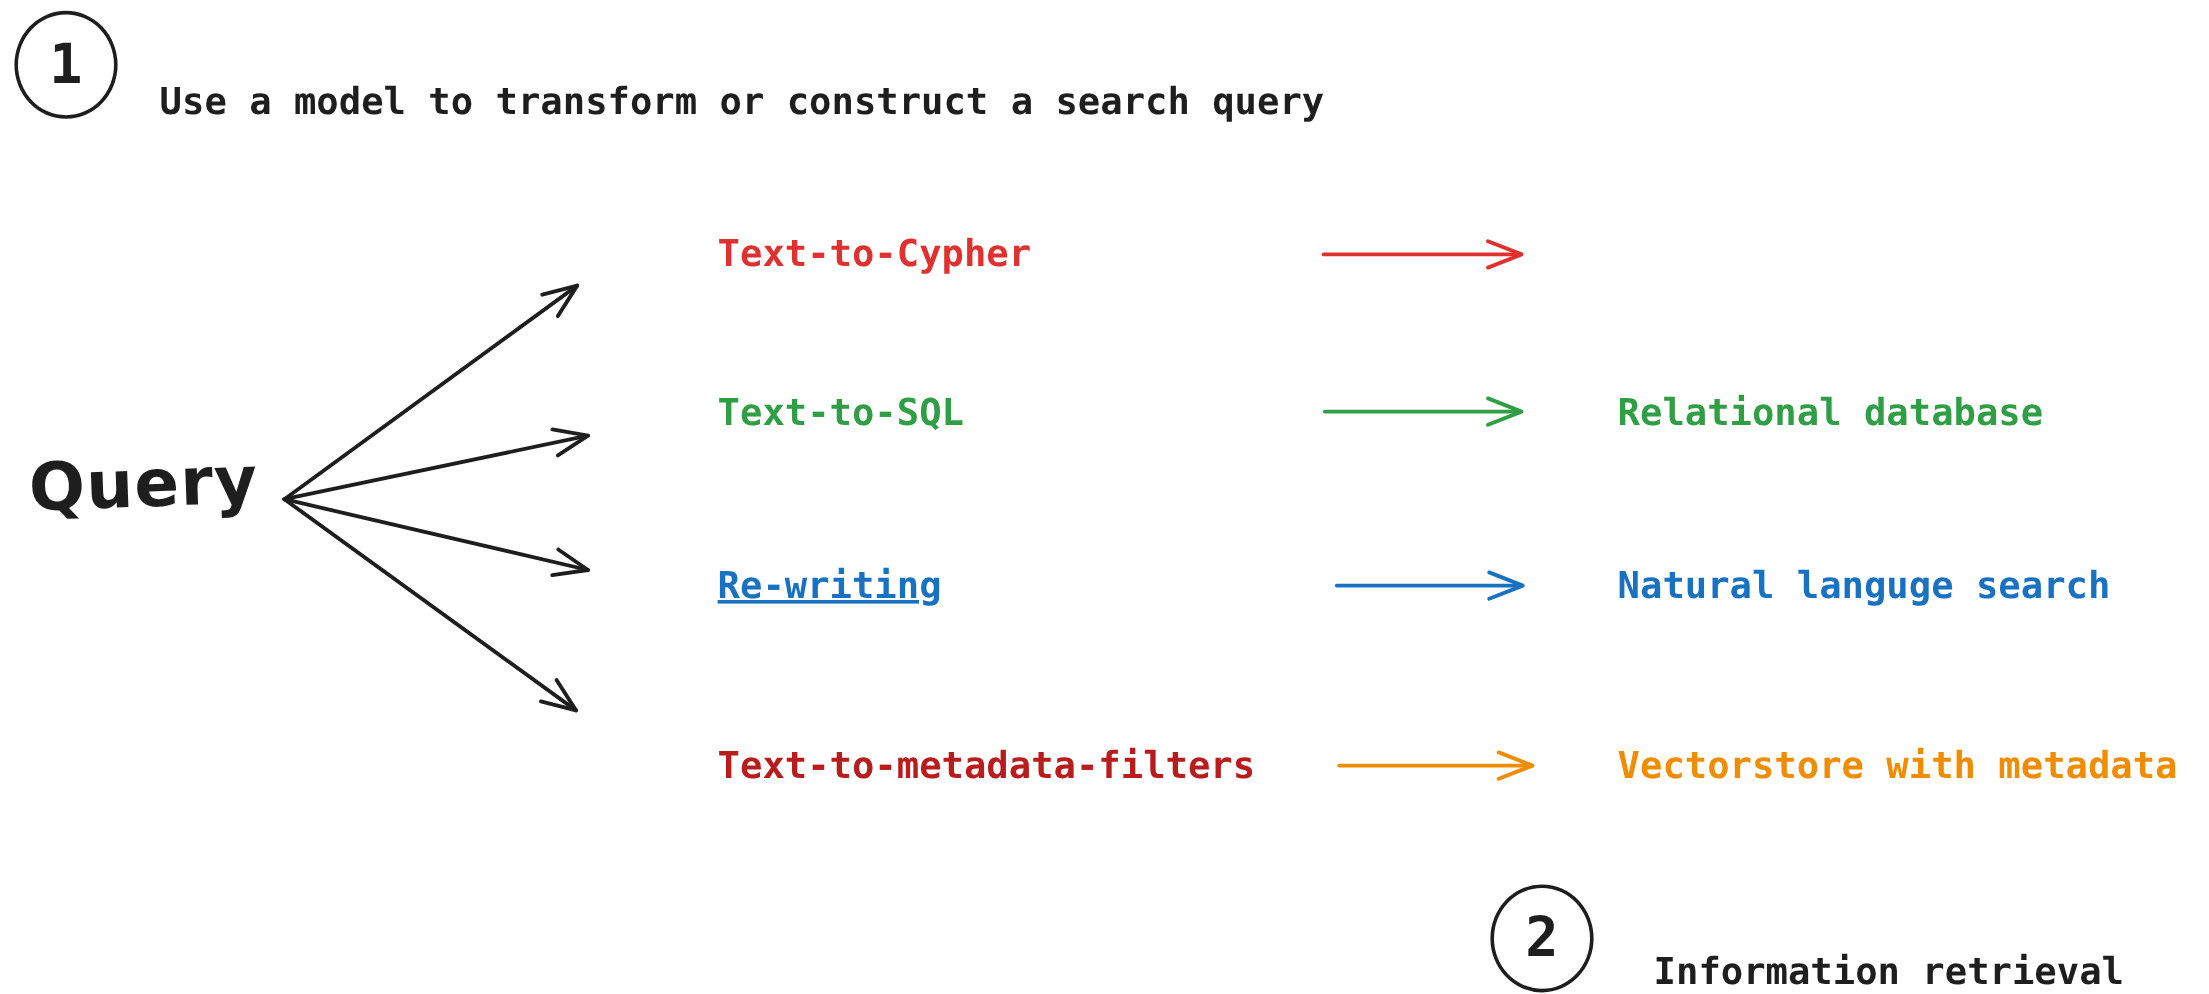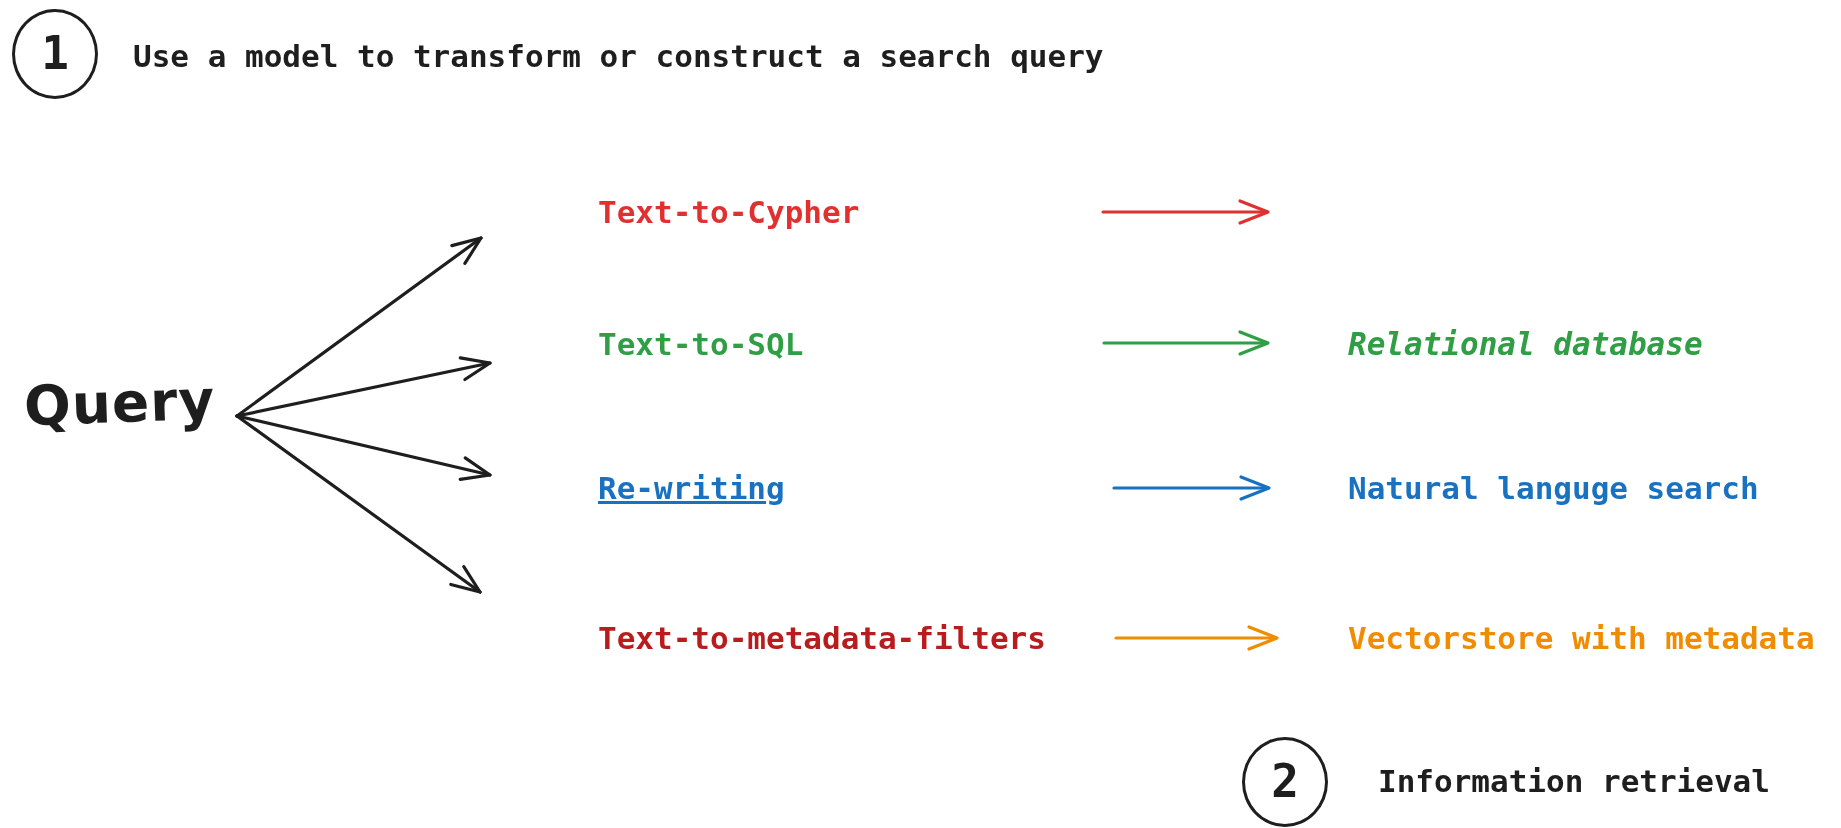--- a/index.html
+++ b/index.html
@@ -30,20 +30,21 @@
   }
   .badge-step1{left:12px;top:9px;}
   .badge-step2{left:1242px;top:737px;}
   .caption{
     position:absolute;
     font-size:31px;
     font-weight:700;
     line-height:40px;
     white-space:nowrap;
     color:var(--ink,#1e1e1e);
+    margin-top:29px;
   }
   .caption-step1{left:133px;top:36px;}
   .caption-step2{left:1378px;top:761px;}
   .query-label{
     position:absolute;
     left:24px;top:376px;
     font-family:"DejaVu Sans","Liberation Sans",sans-serif;
     font-size:55px;
     font-weight:700;
     line-height:1;
@@ -114,21 +115,21 @@
       <path d="M1116,638 L1275,638" stroke="#f08c00"></path>
       <path d="M1249,627 L1277,638 L1249,649" stroke="#f08c00"></path>
     </g>
   </svg>
 
   <div class="row-label method-label row-top-0" style="color: rgb(224, 49, 49);">Text-to-Cypher</div>
   <div class="row-label method-label row-top-1" style="color: rgb(47, 158, 68);">Text-to-SQL</div>
   <div class="row-label method-label row-top-2" style="color: rgb(25, 113, 194); text-decoration: underline;">Re-writing</div>
   <div class="row-label method-label row-top-3" style="color: #b91c1c;">Text-to-metadata-filters</div>
 
-  <div class="row-label target-label row-top-1" style="color: rgb(47, 158, 68); font-style: italic;">Relational database</div>
+  <div class="row-label target-label row-top-1" style="color: rgb(47, 158, 68);">Relational database</div>
   <div class="row-label target-label row-top-3" style="color: rgb(240, 140, 0);">Vectorstore with metadata</div>
   <div class="row-label target-label row-top-2" style="color: rgb(25, 113, 194);">Natural languge search</div>
 
   <div class="badge badge-step2">
     <span class="badge-number">2</span>
   </div>
   <div class="caption caption-step2">Information retrieval</div>
 
 </div>
 

